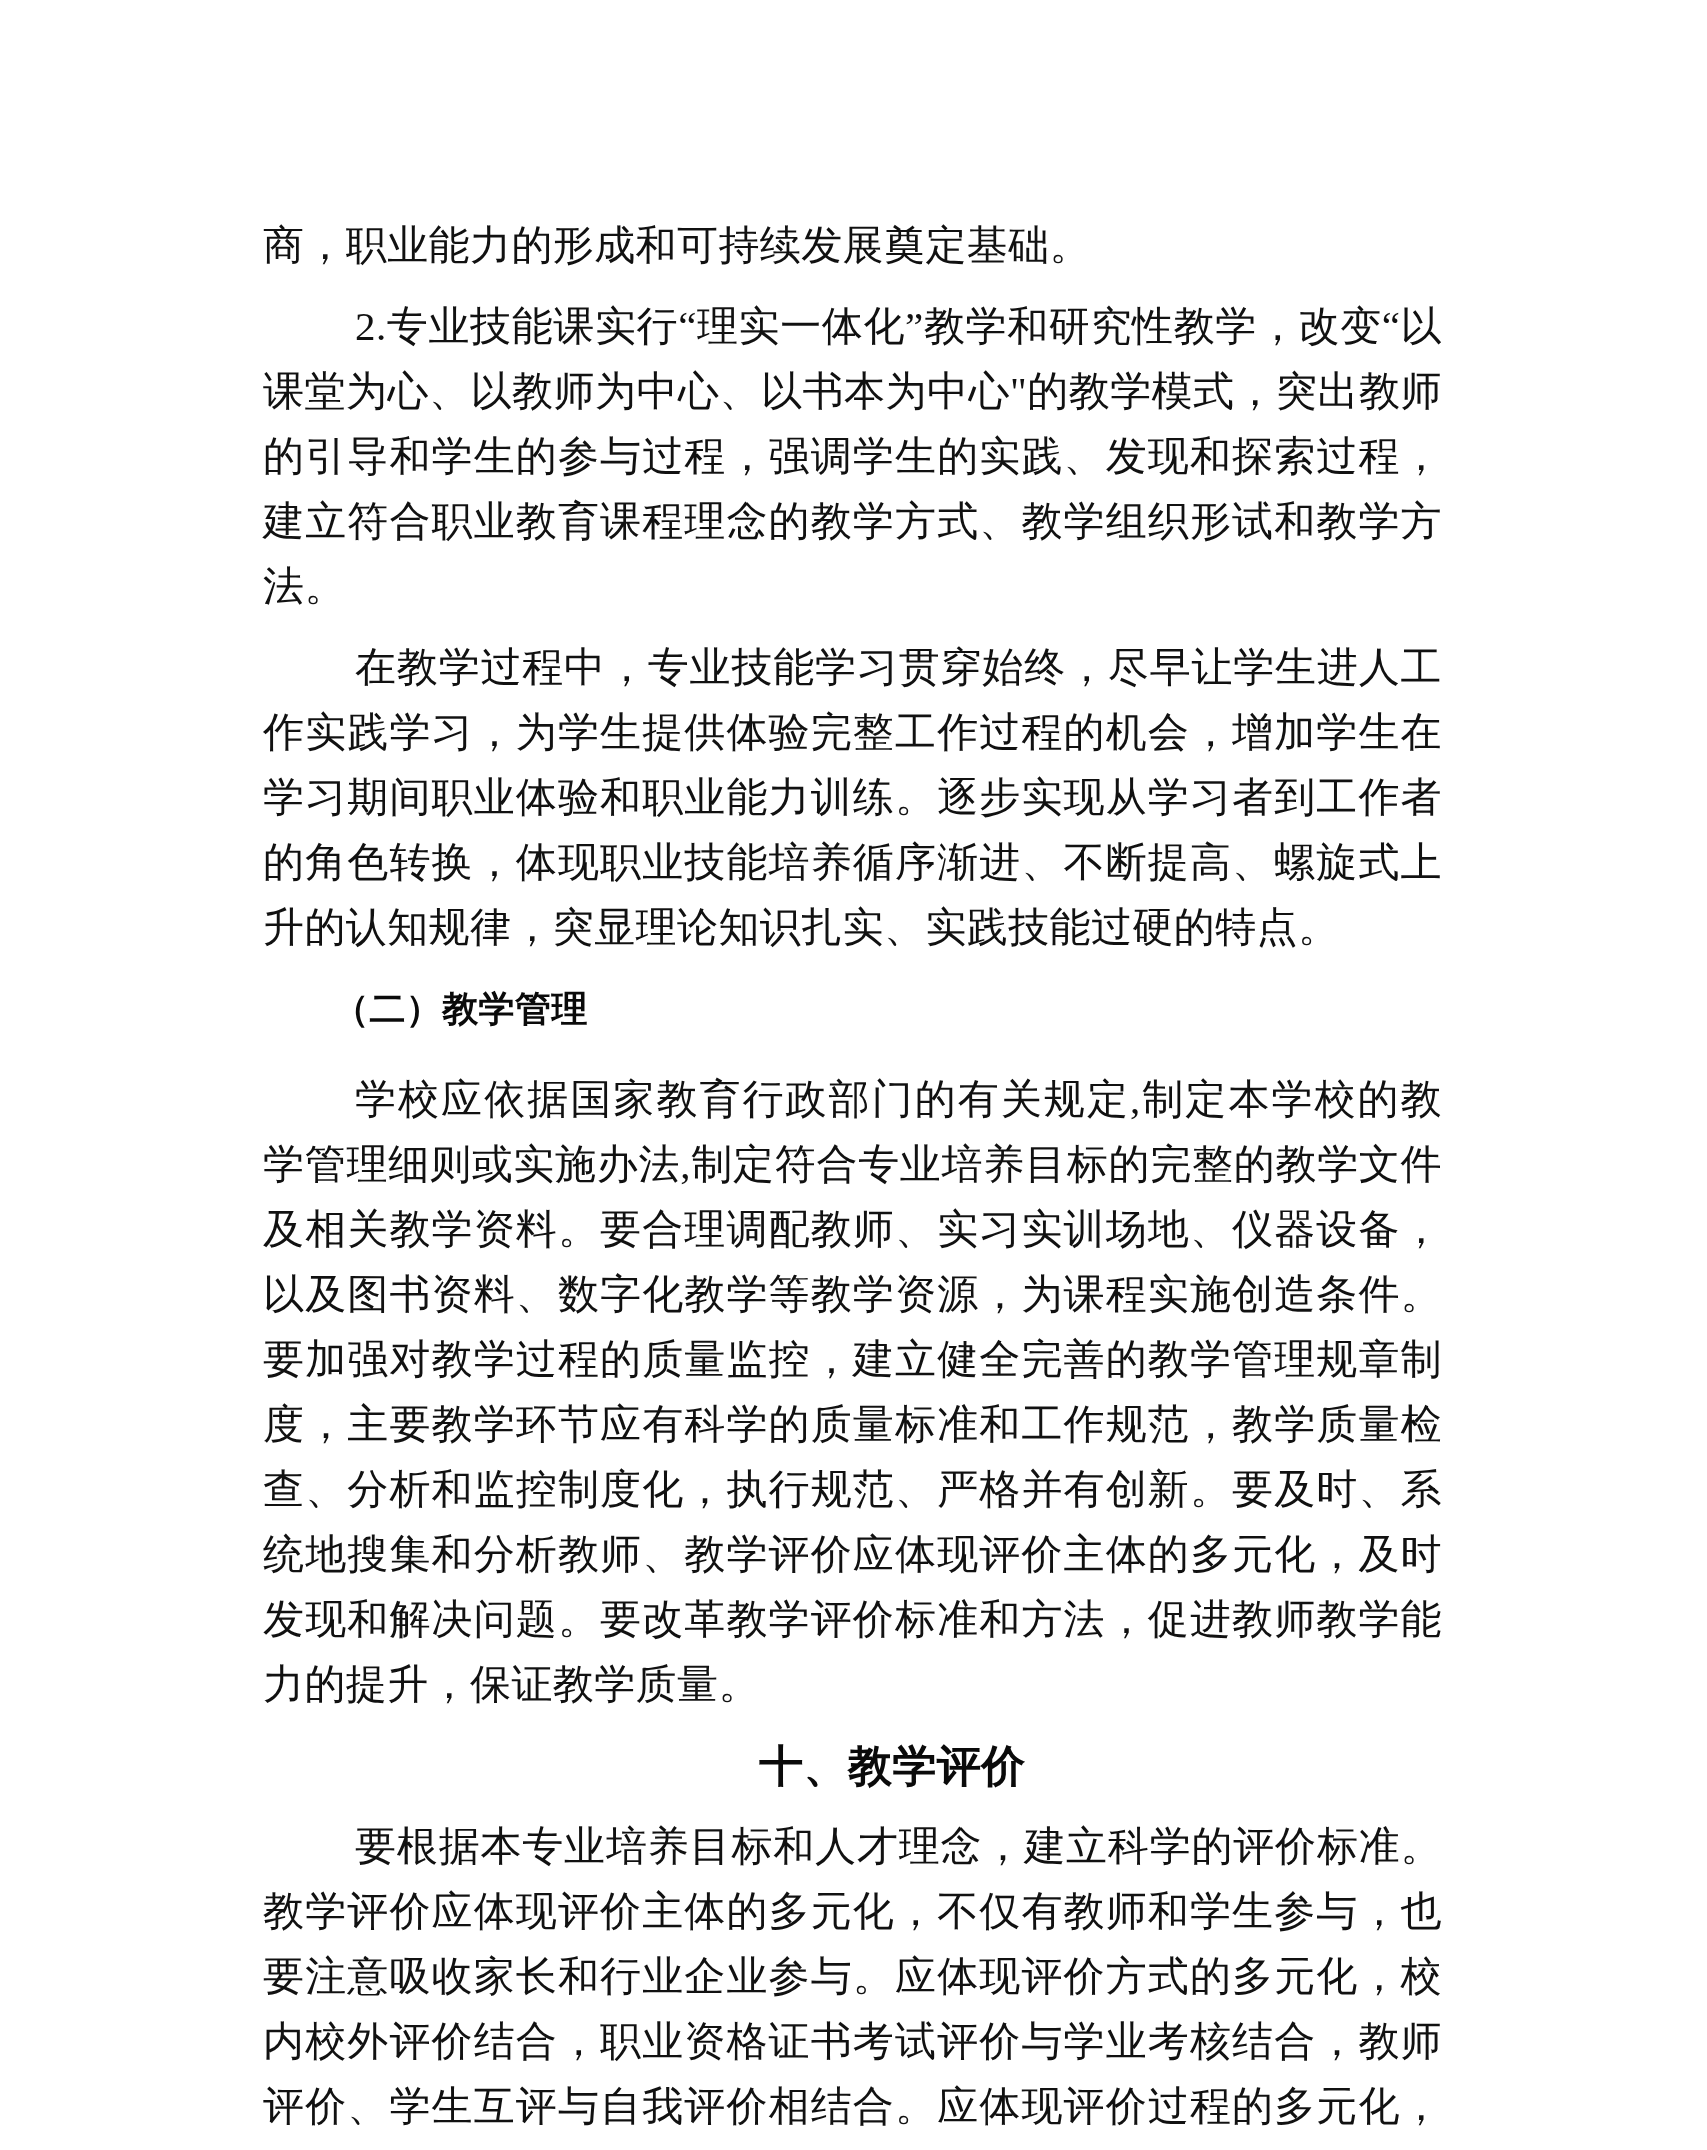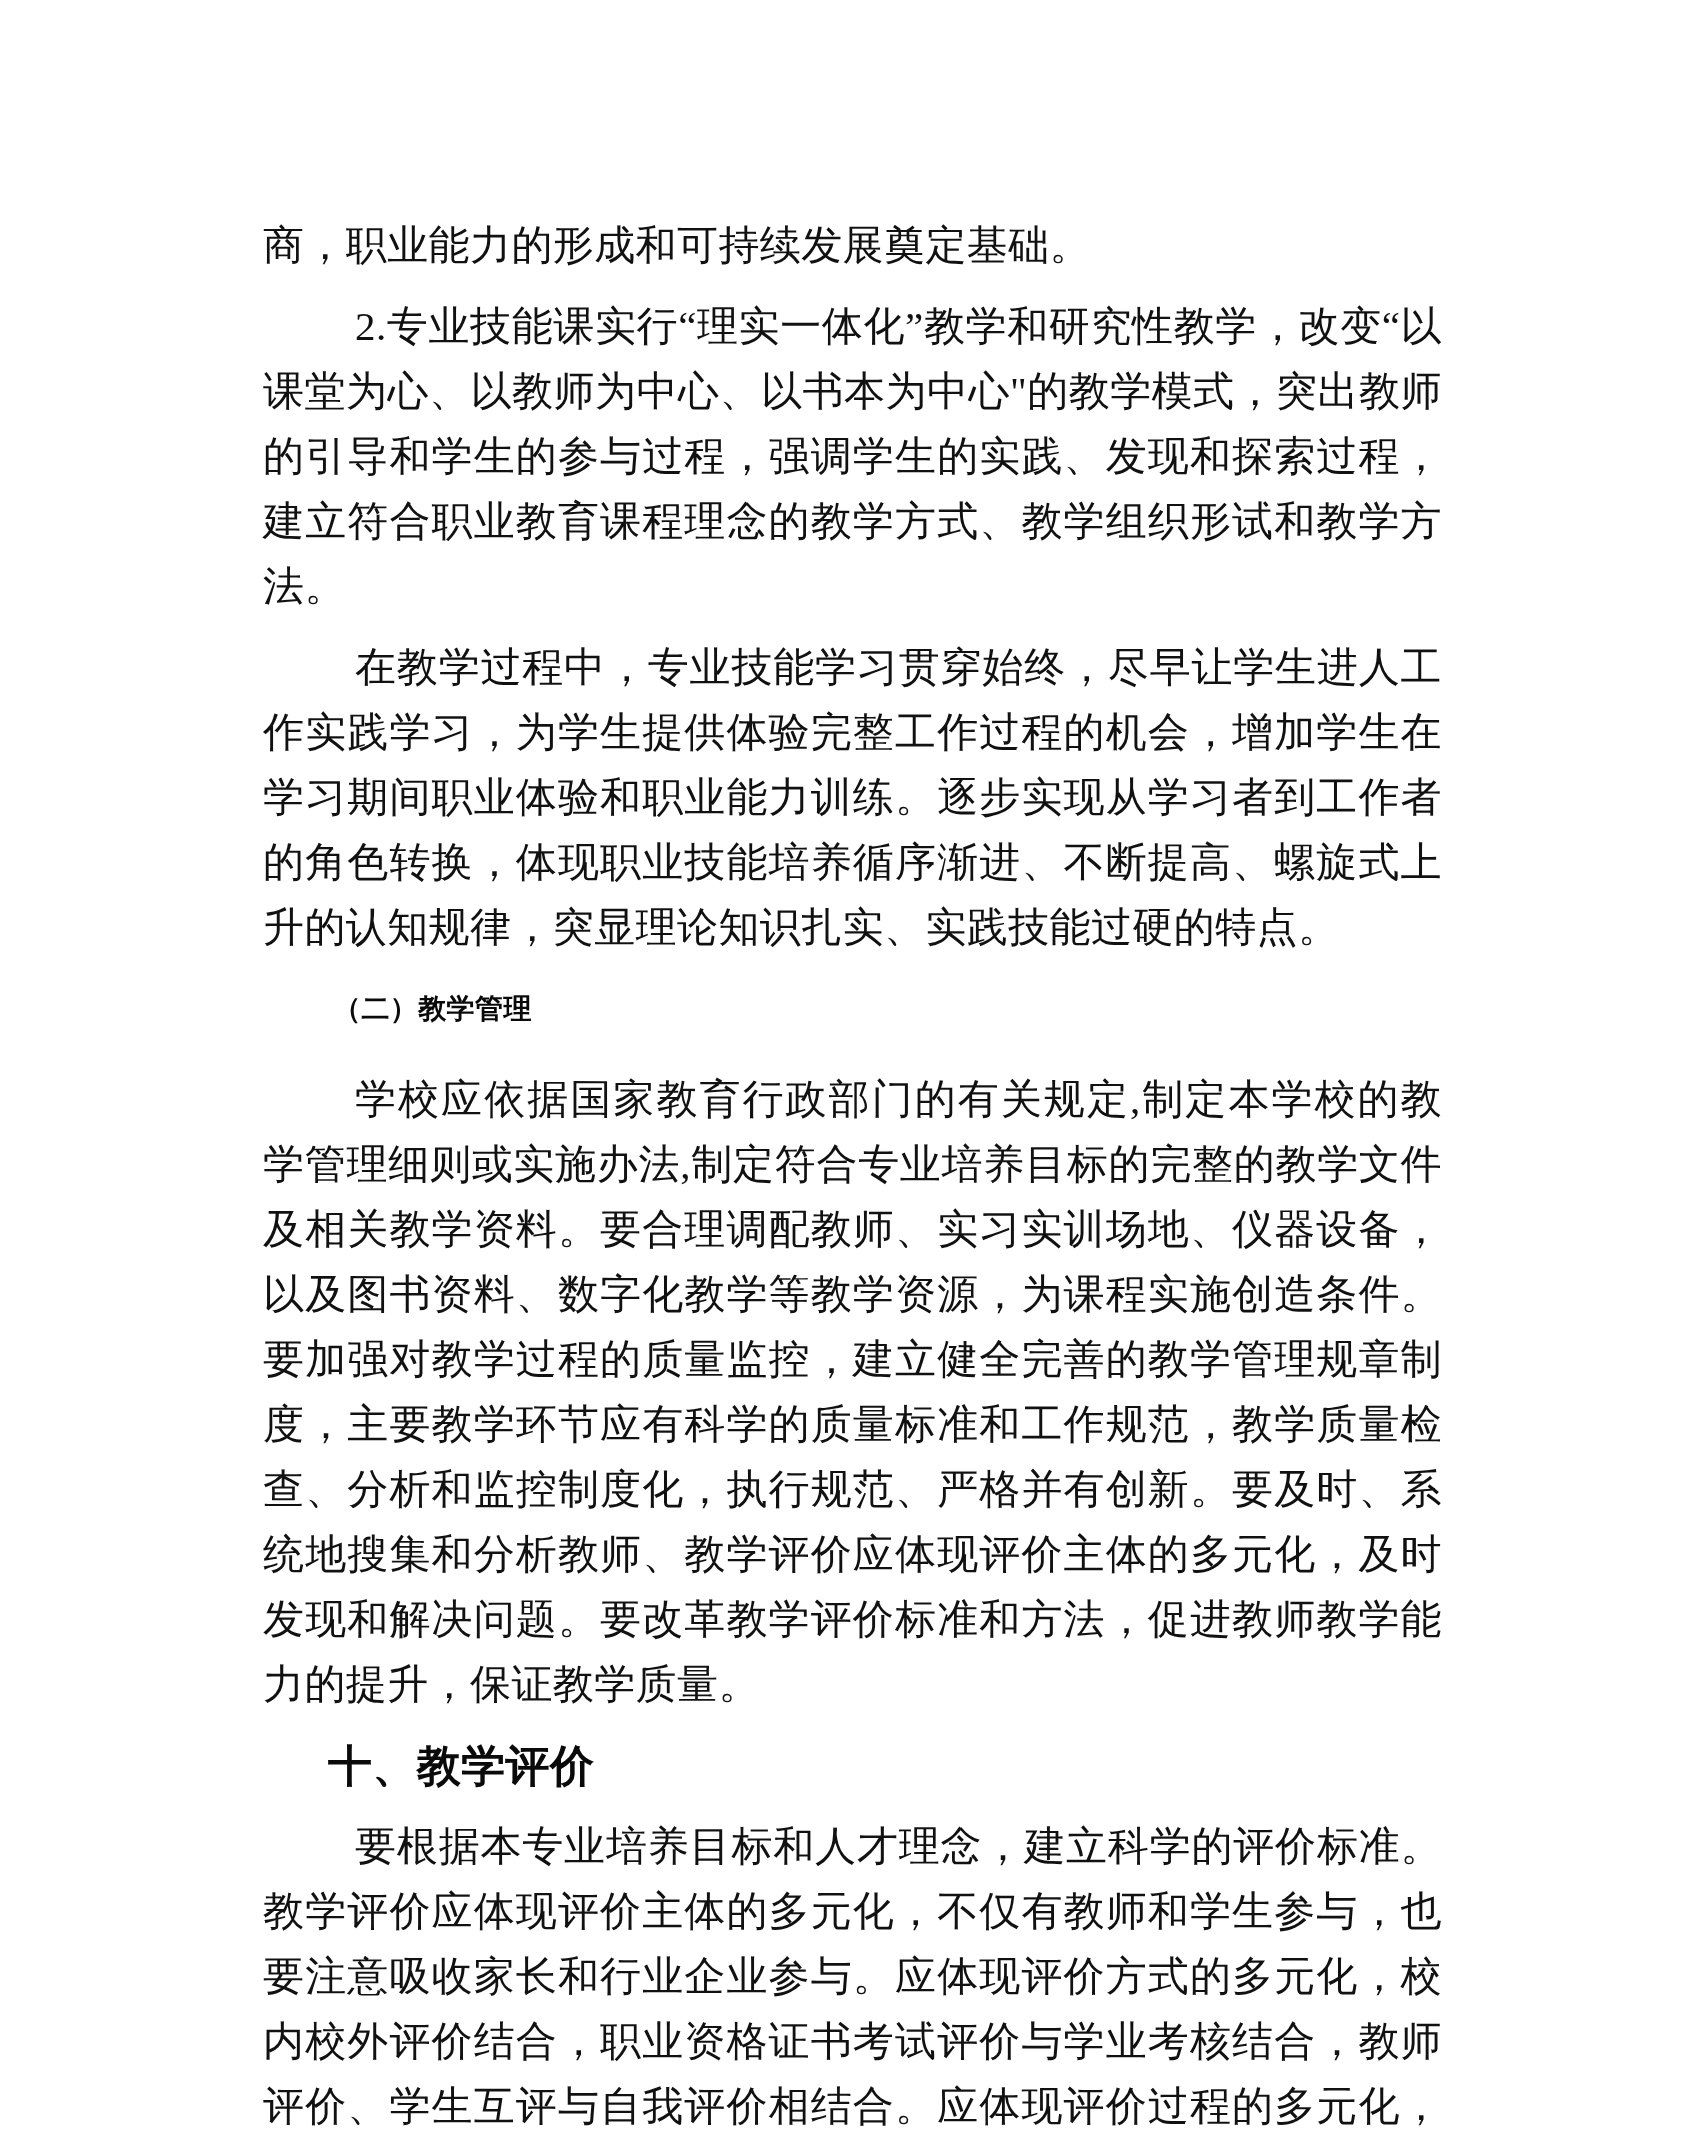--- a/index.html
+++ b/index.html
@@ -32,34 +32,34 @@
     text-indent: 92px;
     word-break: break-all;
   }
   .content p.no-indent {
     text-indent: 0;
   }
   .sub-heading {
     margin: 9.5px 0 26px 0;
     font-family: "Liberation Sans", "DejaVu Sans", sans-serif;
     font-weight: bold;
-    font-size: 28px;
+    font-size: 36px;
     line-height: 65px;
     text-indent: 86px;
     text-align: left;
     color: #0a0a0a;
   }
   .main-heading {
     margin: 1px;
     font-family: "Liberation Sans", "DejaVu Sans", sans-serif;
     font-weight: bold;
     font-size: 44px;
     line-height: 65px;
     text-indent: 80px;
-    text-align: left;
+    text-align: center;
     color: #0a0a0a;
   }
 </style>
 </head>
 <body>
 
 <div class="page">
   <div class="content">
 
     <p class="no-indent">商，职业能力的形成和可持续发展奠定基础。</p>

